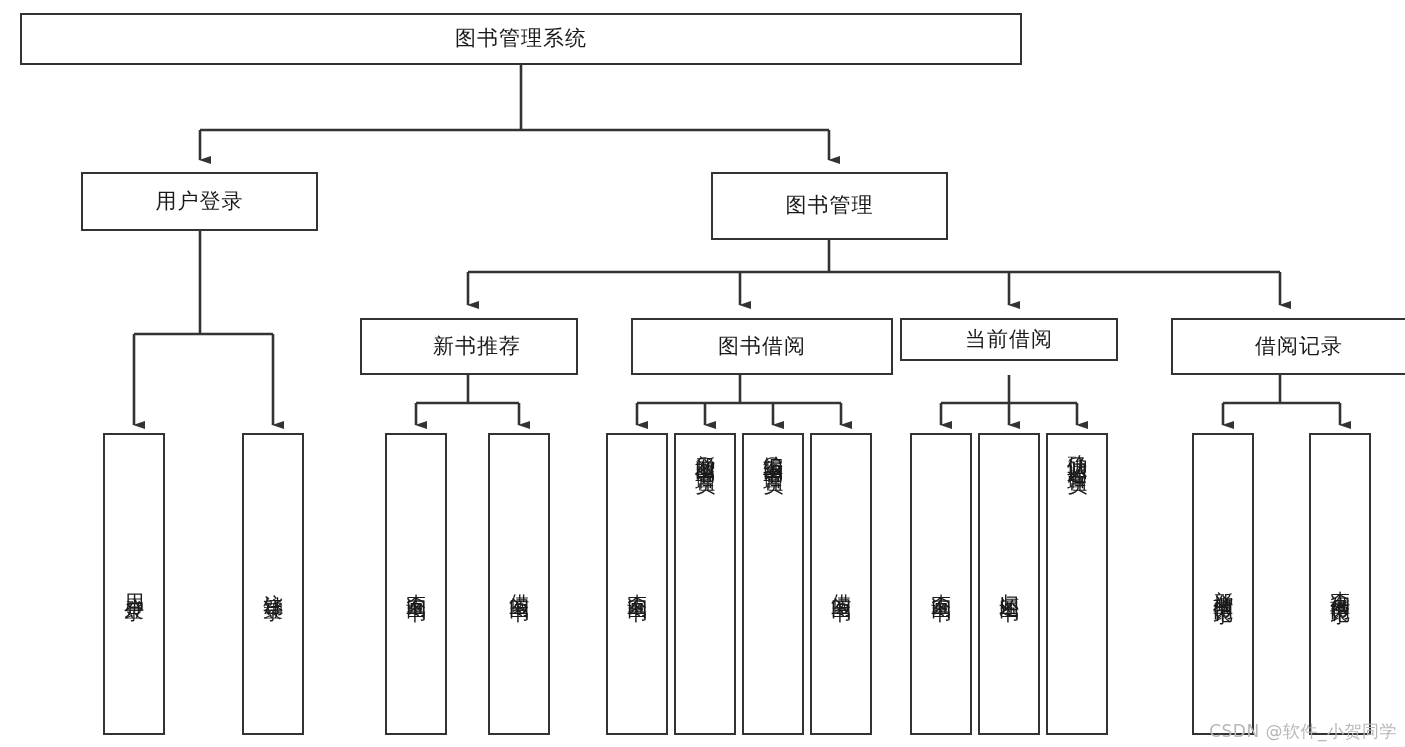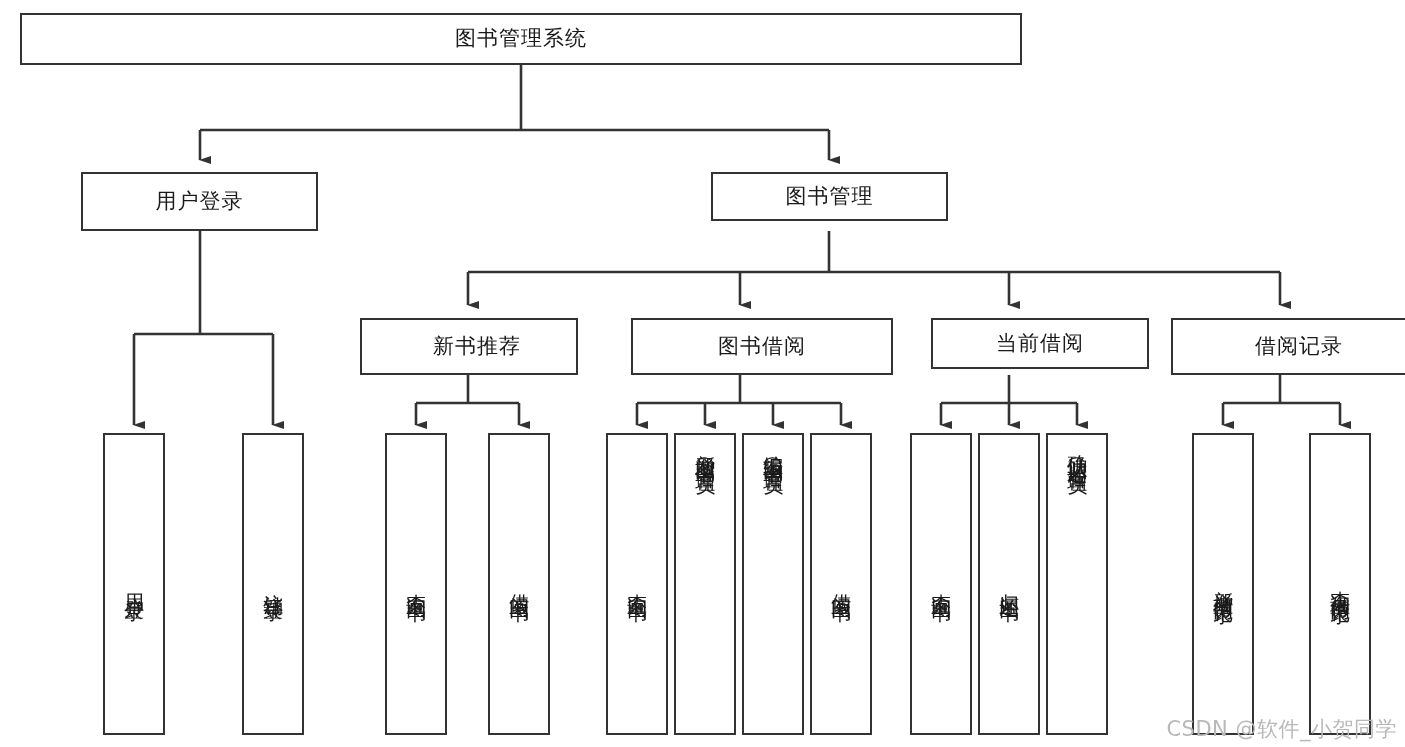--- a/index.html
+++ b/index.html
@@ -53,21 +53,21 @@
     display: block;
   }
   .node.vert.top-align {
     align-items: flex-start;
     padding-top: 4px;
   }
   .watermark {
     position: absolute;
     right: 8px;
     bottom: 4px;
-    font-size: 21px;
+    font-size: 17px;
     color: #b8b8b8;
     letter-spacing: 0.5px;
     white-space: nowrap;
     user-select: none;
   }
 </style>
 </head>
 <body>
 
 <div id="canvas">
@@ -122,31 +122,31 @@
     </g>
   </svg>
 
   <div class="node horiz" style="left:20px; top:13px; width:1002px; height:52px;">
     <span>图书管理系统</span>
   </div>
 
   <div class="node horiz" style="left:81px; top:172px; width:237px; height:59px;">
     <span>用户登录</span>
   </div>
-  <div class="node horiz" style="left:711px; top:172px; width:237px; height:49px;">
+  <div class="node horiz" style="left:711px; top:172px; width:237px; height:68px;">
     <span>图书管理</span>
   </div>
 
   <div class="node horiz" style="left:360px; top:318px; width:218px; height:57px;padding-left:16px;">
     <span>新书推荐</span>
   </div>
   <div class="node horiz" style="left:631px; top:318px; width:262px; height:57px;">
     <span>图书借阅</span>
   </div>
-  <div class="node horiz" style="left:900px; top:318px; width:218px; height:51px;margin-left:31px;">
+  <div class="node horiz" style="left:900px; top:318px; width:218px; height:43px;">
     <span>当前借阅</span>
   </div>
   <div class="node horiz" style="left:1171px; top:318px; width:256px; height:57px;">
     <span>借阅记录</span>
   </div>
 
   <div class="node vert" style="left:103px; top:433px; width:62px; height:302px;">
     <span class="vtext">用户登录</span>
   </div>
   <div class="node vert" style="left:242px; top:433px; width:62px; height:302px;">

